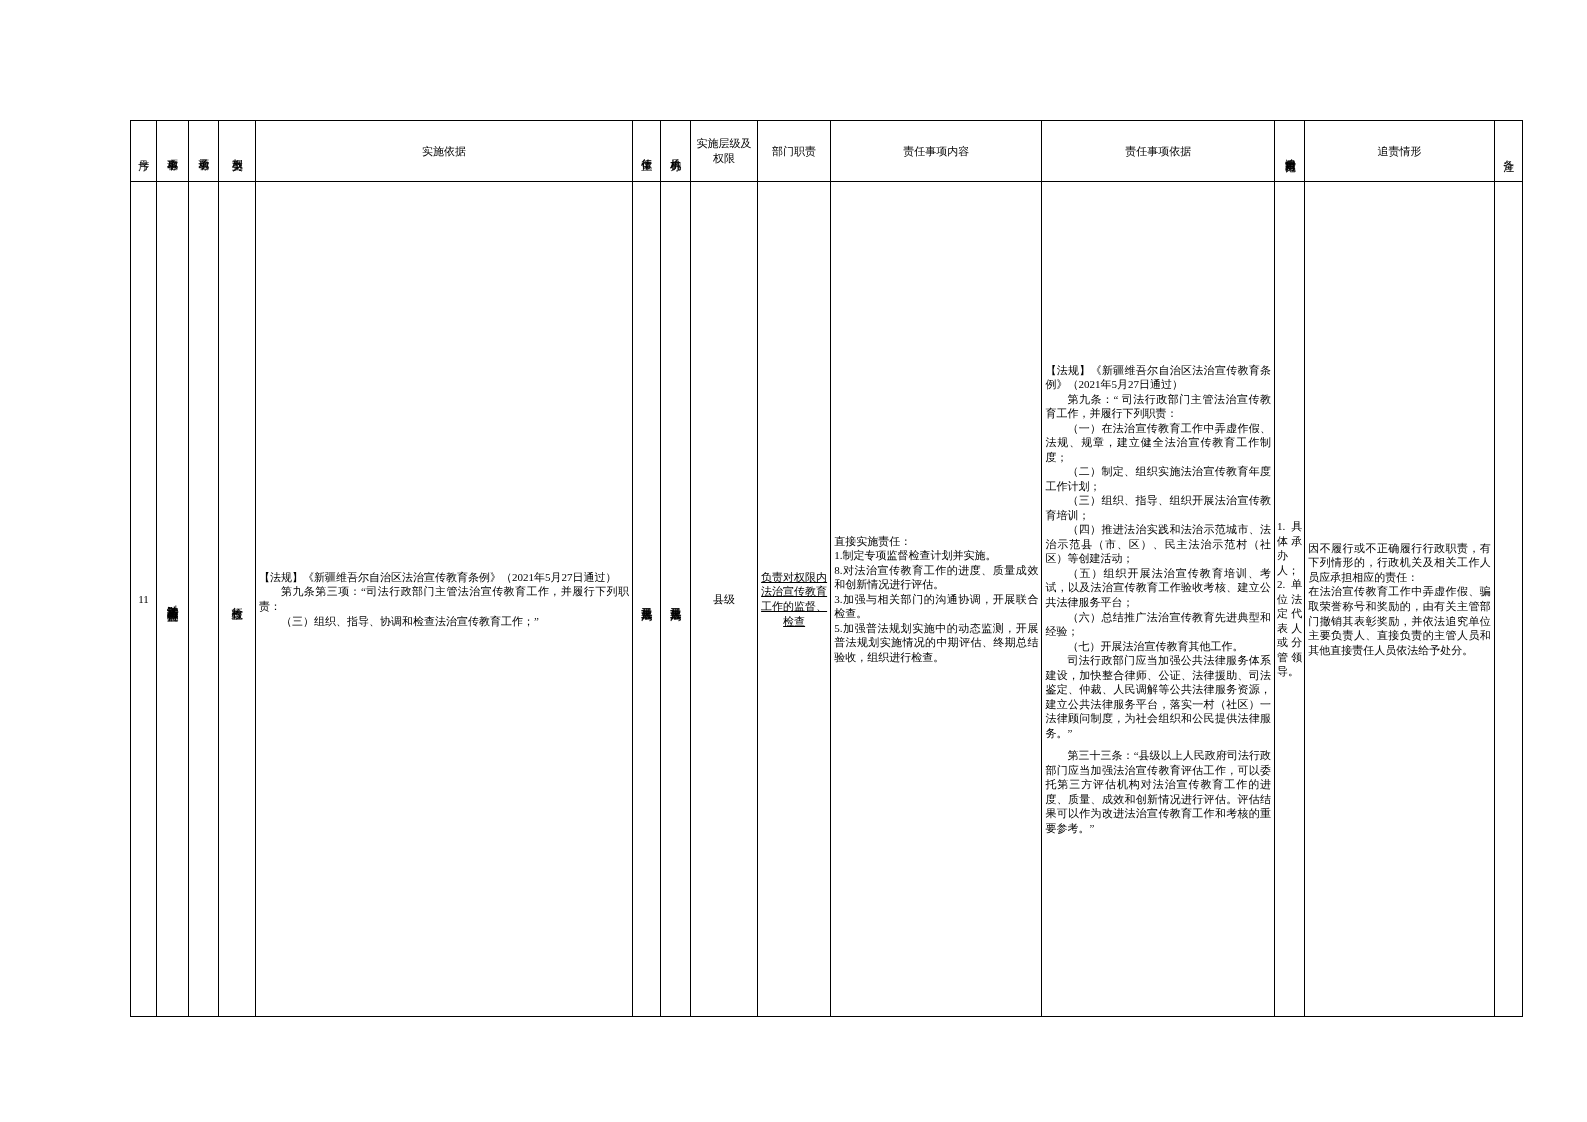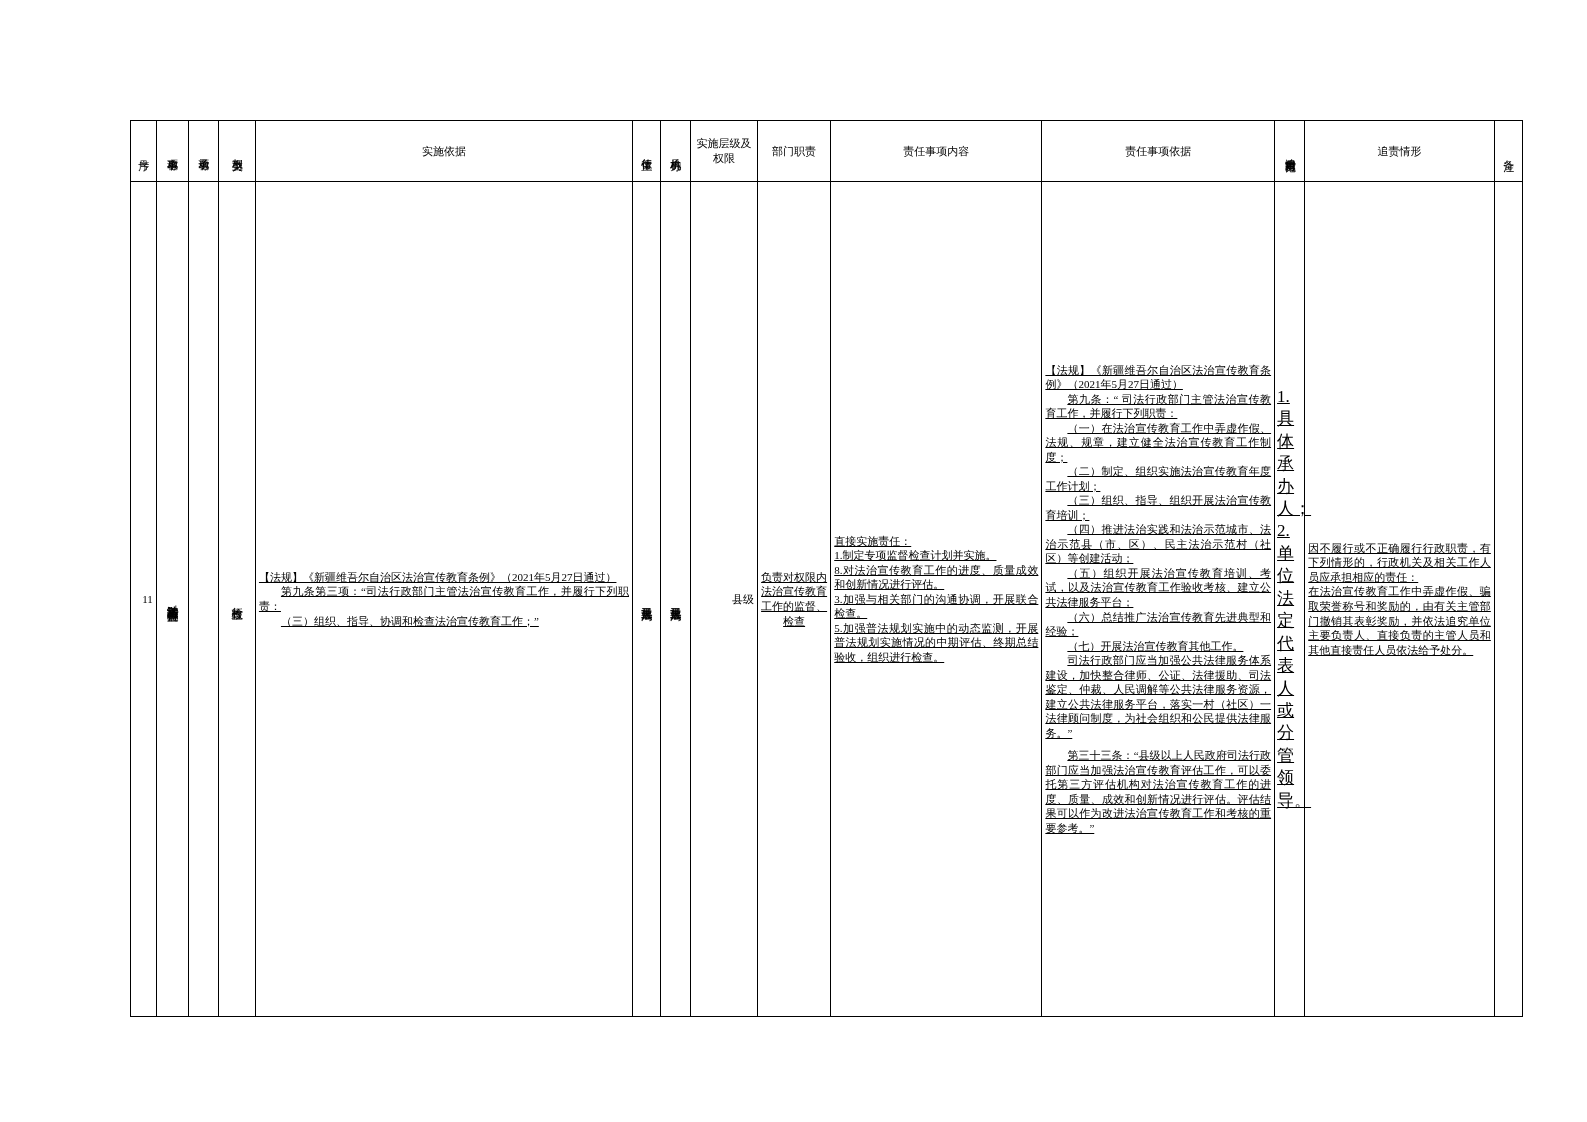--- a/index.html
+++ b/index.html
@@ -73,33 +73,32 @@
     justify-content: center;
     height: 100%;
   }
   .cell-vert .vert {
     writing-mode: vertical-rl;
     text-orientation: upright;
     line-height: 1.25;
     font-size: 11.5px;
   }
   .cell-center {
-    text-align: right;
+    text-align: center;
     font-size: 11.5px;
     line-height: 1.3;
   }
   .cell-just {
     text-align: justify;
     font-size: 11.3px;
     line-height: 1.42;
     padding: 2px 5px;
   }
   .cell-just p {
     margin: 0;
-    text-decoration: underline;
   }
   .indent2 {
     text-indent: 2em;
   }
   .tiny {
     font-size: 11px;
   }
   .nowrapcol {
     text-align: center;
     font-size: 11.5px;
@@ -247,21 +246,21 @@
             <p class="indent2">（二）制定、组织实施法治宣传教育年度工作计划；</p>
             <p class="indent2">（三）组织、指导、组织开展法治宣传教育培训；</p>
             <p class="indent2">（四）推进法治实践和法治示范城市、法治示范县（市、区）、民主法治示范村（社区）等创建活动；</p>
             <p class="indent2">（五）组织开展法治宣传教育培训、考试，以及法治宣传教育工作验收考核、建立公共法律服务平台；</p>
             <p class="indent2">（六）总结推广法治宣传教育先进典型和经验；</p>
             <p class="indent2">（七）开展法治宣传教育其他工作。</p>
             <p class="indent2">司法行政部门应当加强公共法律服务体系建设，加快整合律师、公证、法律援助、司法鉴定、仲裁、人民调解等公共法律服务资源，建立公共法律服务平台，落实一村（社区）一法律顾问制度，为社会组织和公民提供法律服务。”</p>
             <p class="indent2" style="margin-top:8px;">第三十三条：“县级以上人民政府司法行政部门应当加强法治宣传教育评估工作，可以委托第三方评估机构对法治宣传教育工作的进度、质量、成效和创新情况进行评估。评估结果可以作为改进法治宣传教育工作和考核的重要参考。”</p>
           </div>
         </td>
-        <td class="cell-just" style="font-size:17px;padding:2px 2px;">
+        <td class="cell-just" style="font-size:11px;padding:2px 2px;">
           <div>
             <p>1.具体承办人；</p>
             <p>2.单位法定代表人或分管领导。</p>
           </div>
         </td>
         <td class="cell-just">
           <div>
             <p>因不履行或不正确履行行政职责，有下列情形的，行政机关及相关工作人员应承担相应的责任：</p>
             <p>在法治宣传教育工作中弄虚作假、骗取荣誉称号和奖励的，由有关主管部门撤销其表彰奖励，并依法追究单位主要负责人、直接负责的主管人员和其他直接责任人员依法给予处分。</p>
           </div>

